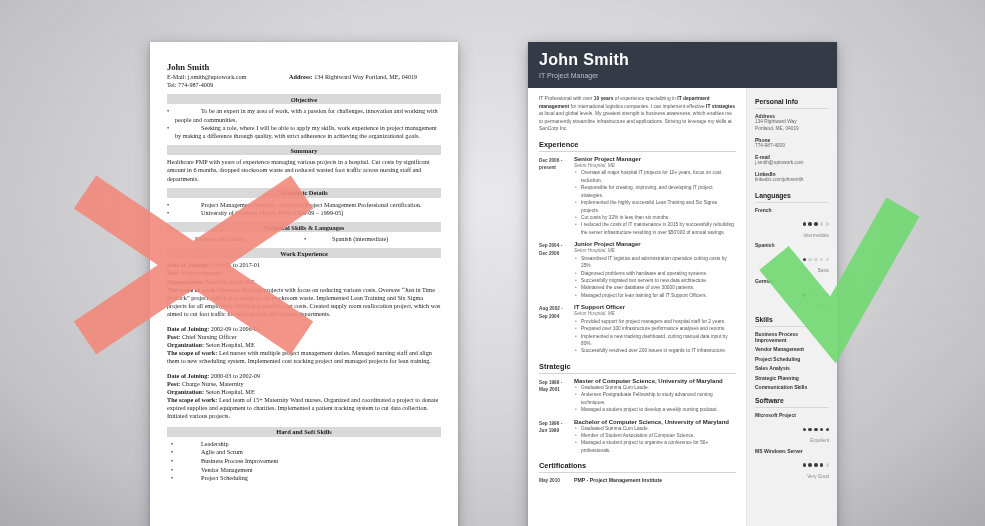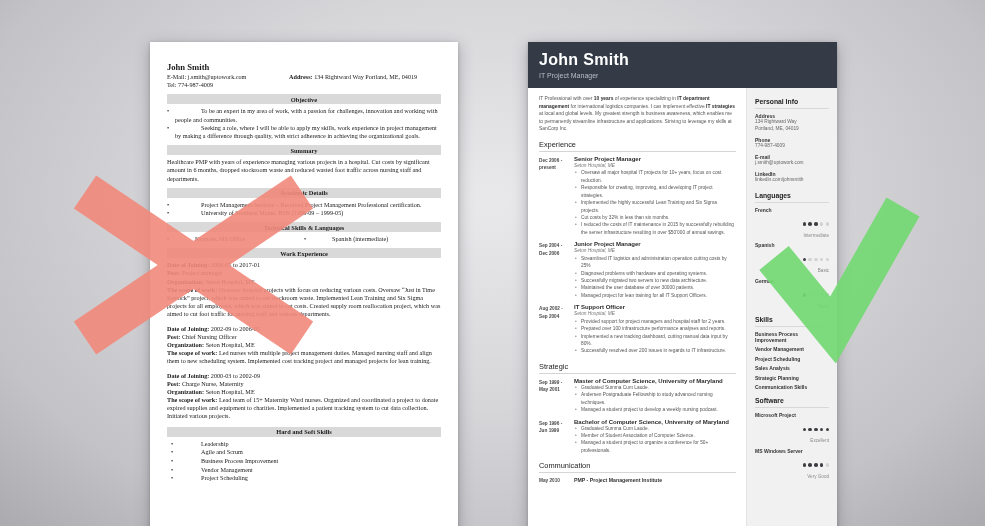--- a/index.html
+++ b/index.html
@@ -31,21 +31,21 @@
   
   #good-page{left:528px;width:309px;display:flex;flex-direction:column;font-family:"Liberation Sans", sans-serif;}
   .good-header{background:#343b47;height:46px;box-sizing:border-box;padding:9px 0 0 11px;}
   .good-name{font-size:16px;font-weight:bold;color:#ffffff;letter-spacing:.3px;}
   .good-title{font-size:7px;color:#b9bfc9;margin-top:2.5px;}
   .good-body{flex:1;display:flex;background:#fff;overflow:hidden;}
   .good-main{width:218px;box-sizing:border-box;padding:7px 10px 0 11px;}
   .good-side{flex:1;background:#f1f1f2;box-sizing:border-box;padding:5px 8px 0;border-left:1px solid #e3e3e5;}
   .sum{font-size:4.9px;line-height:1.55;color:#555;}
   .sum .b{font-weight:bold;color:#2e2e2e;}
-  .h-main{font-size:7.4px;font-weight:normal;color:#222;border-bottom:1px solid #d5d5d7;padding-bottom:2px;margin:7px 0 4px;}
+  .h-main{font-size:7.4px;font-weight:bold;color:#222;border-bottom:1px solid #d5d5d7;padding-bottom:2px;margin:7px 0 4px;}
   .xp{display:flex;margin-bottom:5px;}
   .xp-date{width:35px;flex-shrink:0;font-size:4.7px;font-weight:bold;color:#4a4a4a;line-height:1.6;padding-top:1px;}
   .xp-body{flex:1;}
   .xp-title{font-size:6px;font-weight:bold;color:#2b2b2b;}
   .xp-co{font-size:4.8px;font-style:italic;color:#7a7a7a;margin:1px 0 1.5px;}
   .xp-ul{margin:0;padding-left:7px;list-style:none;}
   .xp-ul li{font-size:4.8px;color:#555;line-height:1.55;position:relative;}
   .xp-ul li::before{content:"\2022";position:absolute;left:-6px;color:#888;}
   .cert-row{display:flex;margin-bottom:3px;}
   .cert-date{width:35px;flex-shrink:0;font-size:4.7px;font-weight:bold;color:#4a4a4a;padding-top:.5px;}
@@ -219,21 +219,21 @@
         <div class="xp-body">
           <div class="xp-title">Bachelor of Computer Science, University of Maryland</div>
           <ul class="xp-ul">
             <li>Graduated Summa Cum Laude.</li>
             <li>Member of Student Association of Computer Science.</li>
             <li>Managed a student project to organize a conference for 50+ professionals.</li>
           </ul>
         </div>
       </div>
 
-      <div class="h-main">Communication</div>
+      <div class="h-main">Certifications</div>
       <div class="cert-row">
         <div class="cert-date">May 2010</div>
         <div class="cert-name">PMP - Project Management Institute</div>
       </div>
 
     </div>
 
     <div class="good-side">
       <div class="h-side">Personal Info</div>
       <div class="pi-label">Address</div>

